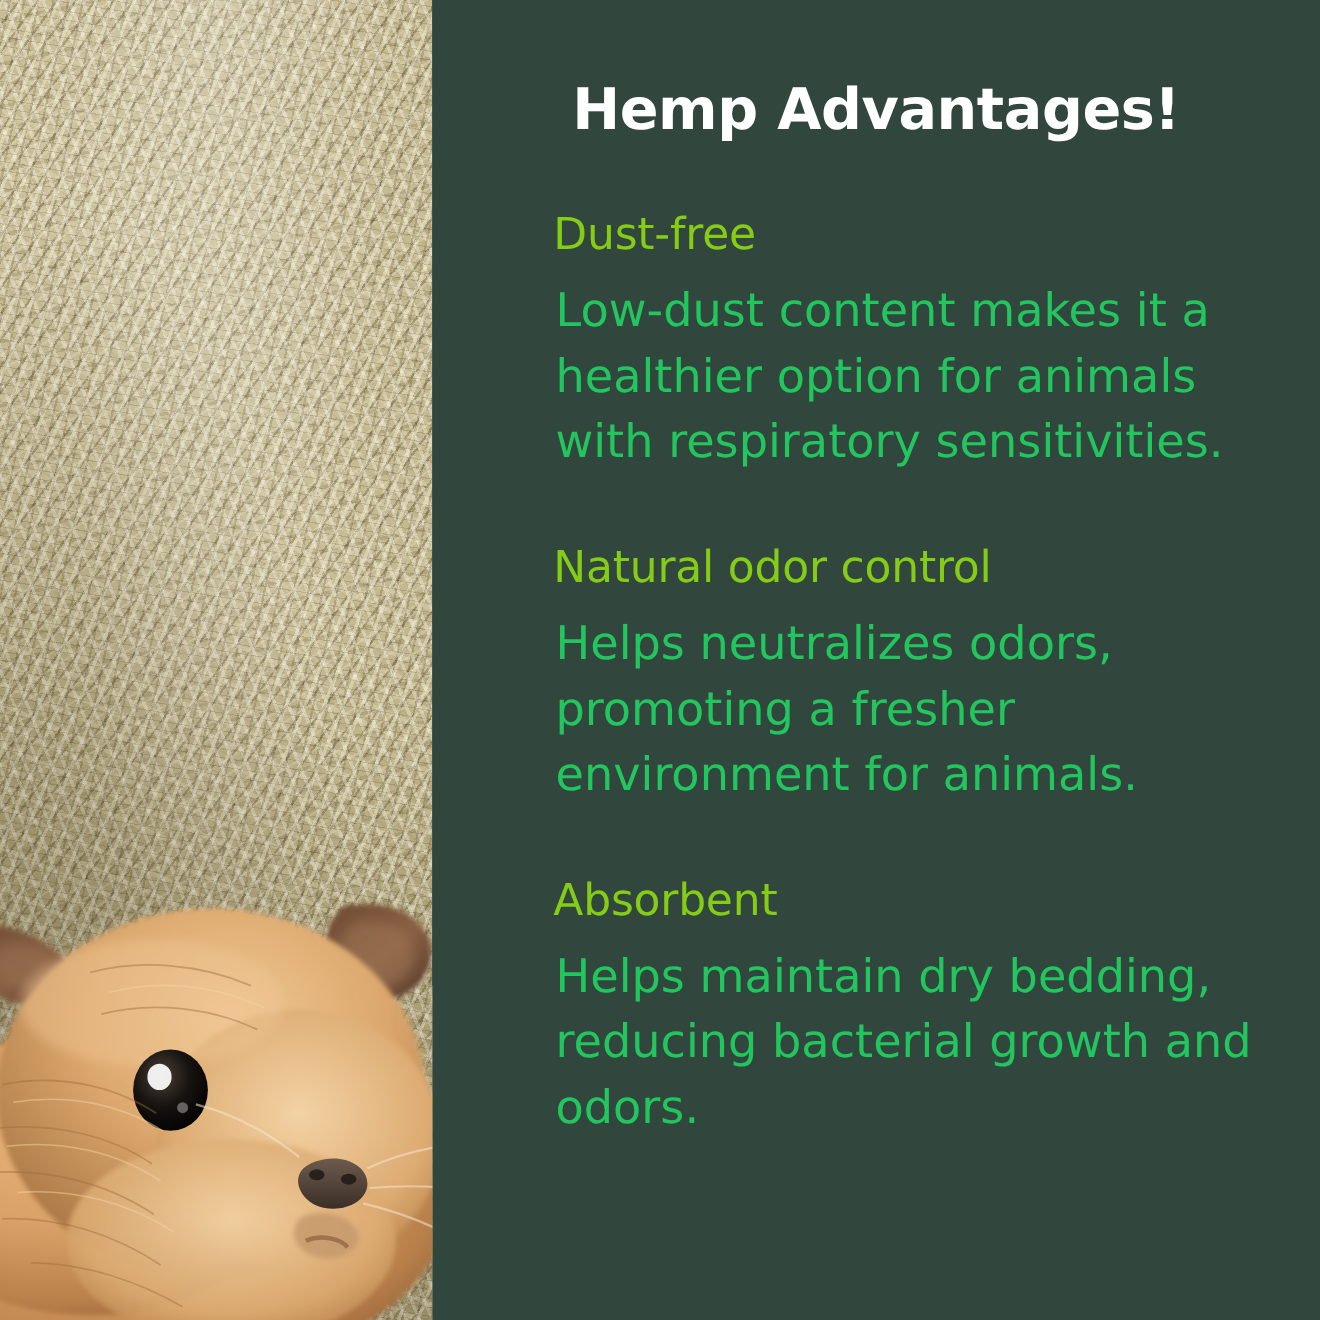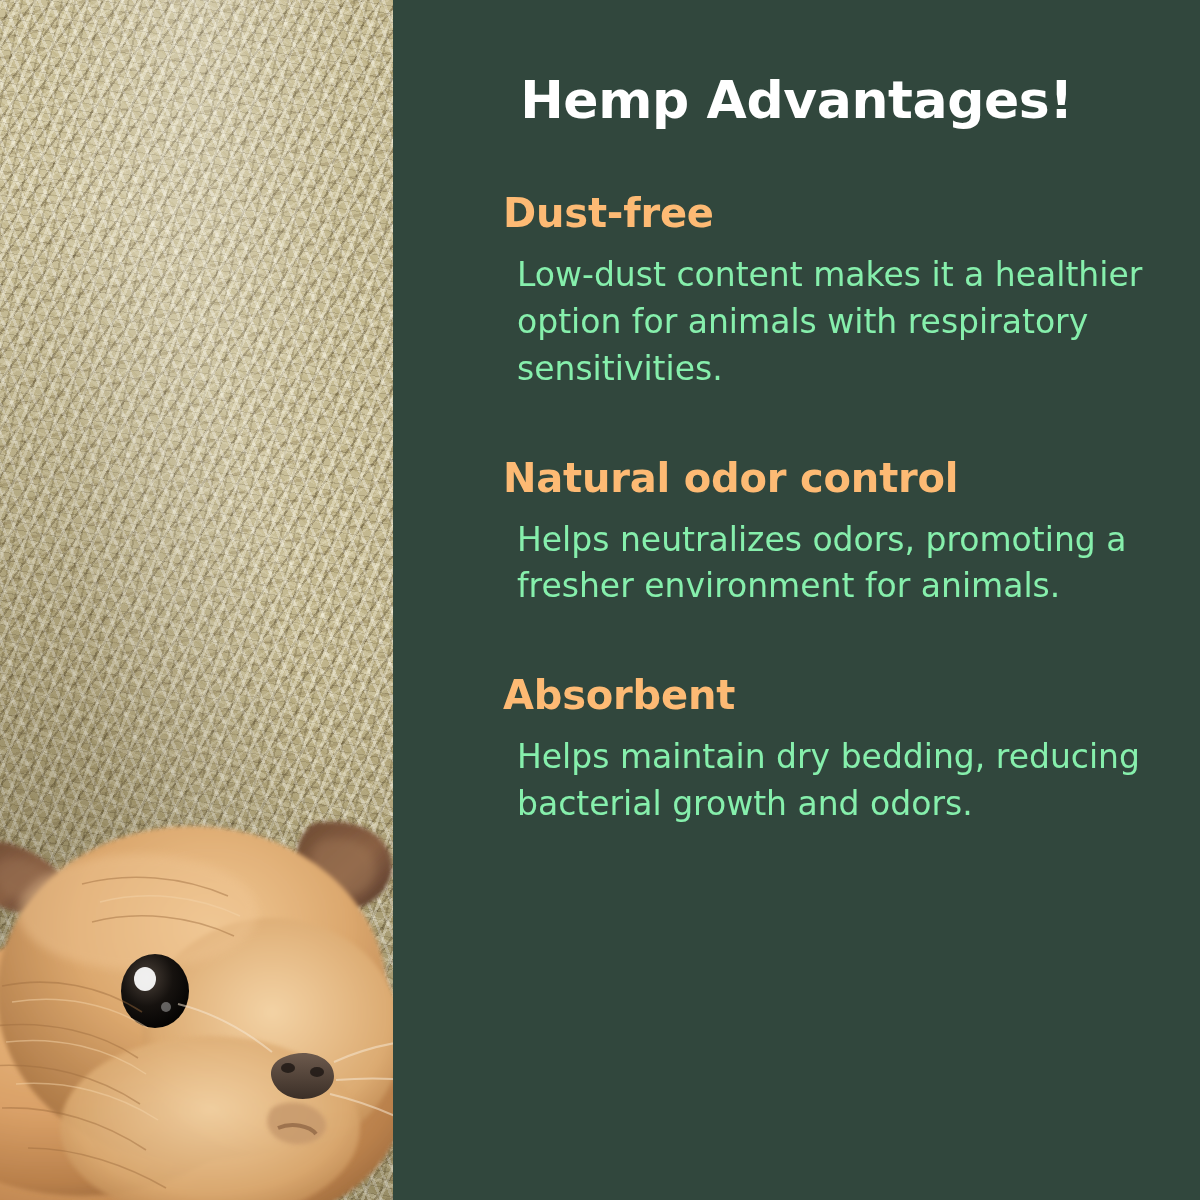--- a/index.html
+++ b/index.html
@@ -100,33 +100,33 @@
   }
   .features {
     position: absolute;
     left: 110px;
     top: 192px;
     width: 660px;
   }
   .feature { margin-bottom: 64px; }
   .feature:last-child { margin-bottom: 0; }
   .feature-title {
-    color: #fdba74;
+    color: #84cc16;
     font-size: 40px;
-    font-weight: 700;
+    font-weight: 400;
     letter-spacing: -0.2px;
     margin: 0 0 18px 0;
     line-height: 1.05;
   }
   .feature-desc {
-    color: #86efac;
-    font-size: 33px;
+    color: #22c55e;
+    font-size: 42px;
     font-weight: 400;
     line-height: 1.42;
-    margin: 14px;
+    margin: 2px;
     max-width: 640px;
   }
 </style>
 </head>
 <body>
 
 <div class="canvas">
 
   <div class="photo-panel">
     <div class="hemp-base"></div>

